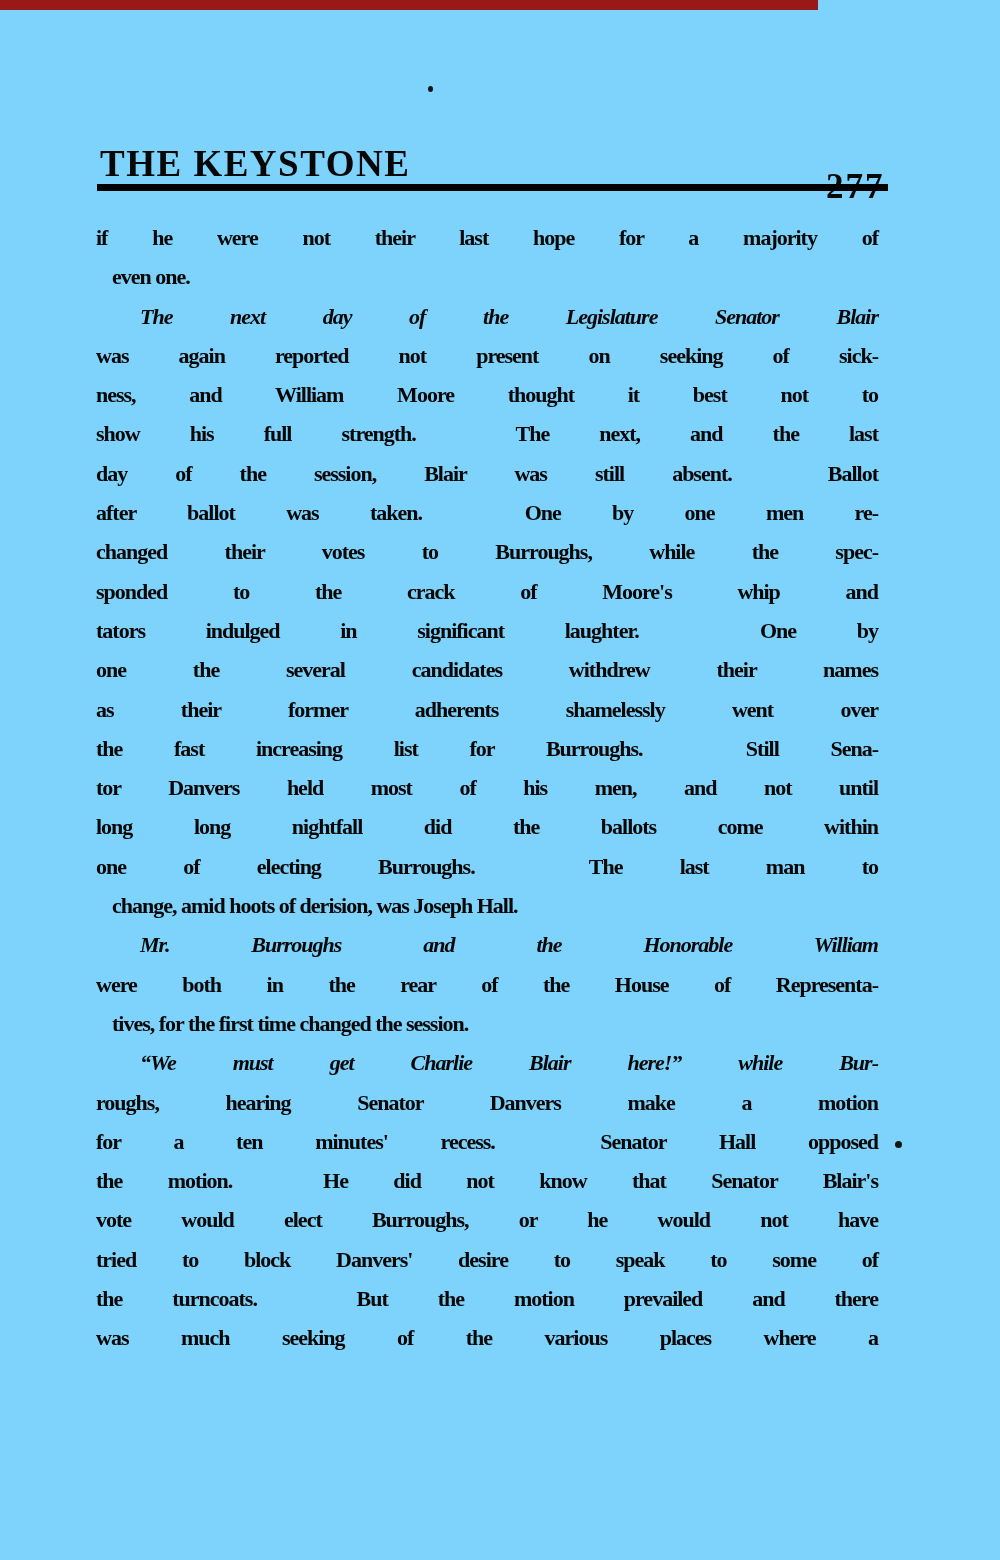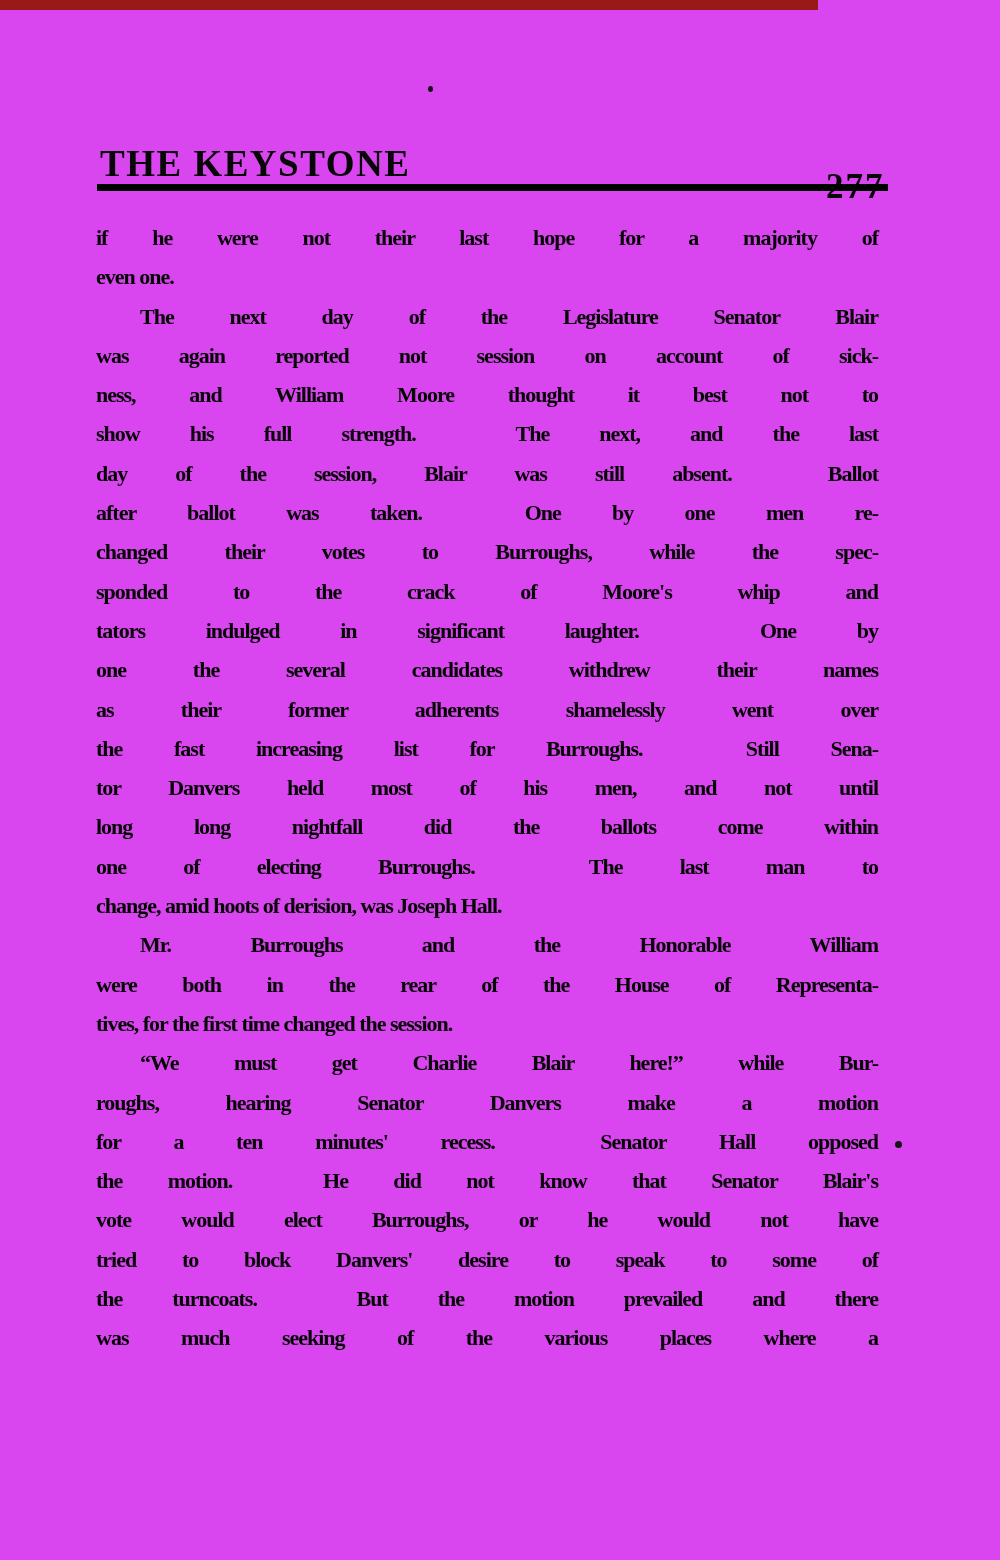--- a/index.html
+++ b/index.html
@@ -1,20 +1,20 @@
 <!DOCTYPE html>
 <html><head>
 <meta charset="utf-8">
 <style>
   html, body { margin: 0; padding: 0; background: #ffffff; }
   #page {
     position: relative;
     width: 1000px;
     height: 1560px;
-    background: #d946ef;
+    background: #7dd3fc;
     overflow: hidden;
     font-family: "Liberation Serif", "DejaVu Serif", serif;
     color: #070707;
   }
   .scan-bar {
     position: absolute;
     top: 0; left: 0;
     width: 818px; height: 10px;
   }
   #journal-title {
@@ -47,43 +47,43 @@
     width: 782px;
     font-size: 22px;
     font-weight: 700;
     letter-spacing: -1px;
     line-height: 39.3px;
   }
   .line {
     text-align: justify;
     text-align-last: justify;
   }
-  .line.para-end { text-align-last: left; }
-  .line.indent { text-indent: 44px; }
+  .line.para-end { text-align-last: left; margin-left: 16px; }
+  .line.indent { text-indent: 44px; font-style: italic; }
   .speck {
     position: absolute;
     background: #151515;
     border-radius: 50%;
   }
   #speck-1 { left: 428px; top: 86px; width: 5px; height: 6px; }
   #speck-2 { left: 895px; top: 1141px; width: 7px; height: 7px; }
 </style>
 </head>
 <body>
 
 <div id="page">
   <div class="scan-bar" style="background: rgb(153, 24, 24);"></div>
   <div id="journal-title">THE KEYSTONE</div>
   <div id="page-number">277</div>
   <div id="header-rule"></div>
   <div id="body-text">
       <div class="line">if he were not their last hope for a majority of</div>
       <div class="line para-end">even one.</div>
       <div class="line indent">The next day of the Legislature Senator Blair</div>
-      <div class="line">was again reported not session on account of sick-</div>
+      <div class="line">was again reported not present on seeking of sick-</div>
       <div class="line">ness, and William Moore thought it best not to</div>
       <div class="line">show his full strength.&nbsp; The next, and the last</div>
       <div class="line">day of the session, Blair was still absent.&nbsp; Ballot</div>
       <div class="line">after ballot was taken.&nbsp; One by one men re-</div>
       <div class="line">changed their votes to Burroughs, while the spec-</div>
       <div class="line">sponded to the crack of Moore's whip and</div>
       <div class="line">tators indulged in significant laughter.&nbsp; One by</div>
       <div class="line">one the several candidates withdrew their names</div>
       <div class="line">as their former adherents shamelessly went over</div>
       <div class="line">the fast increasing list for Burroughs.&nbsp; Still Sena-</div>

